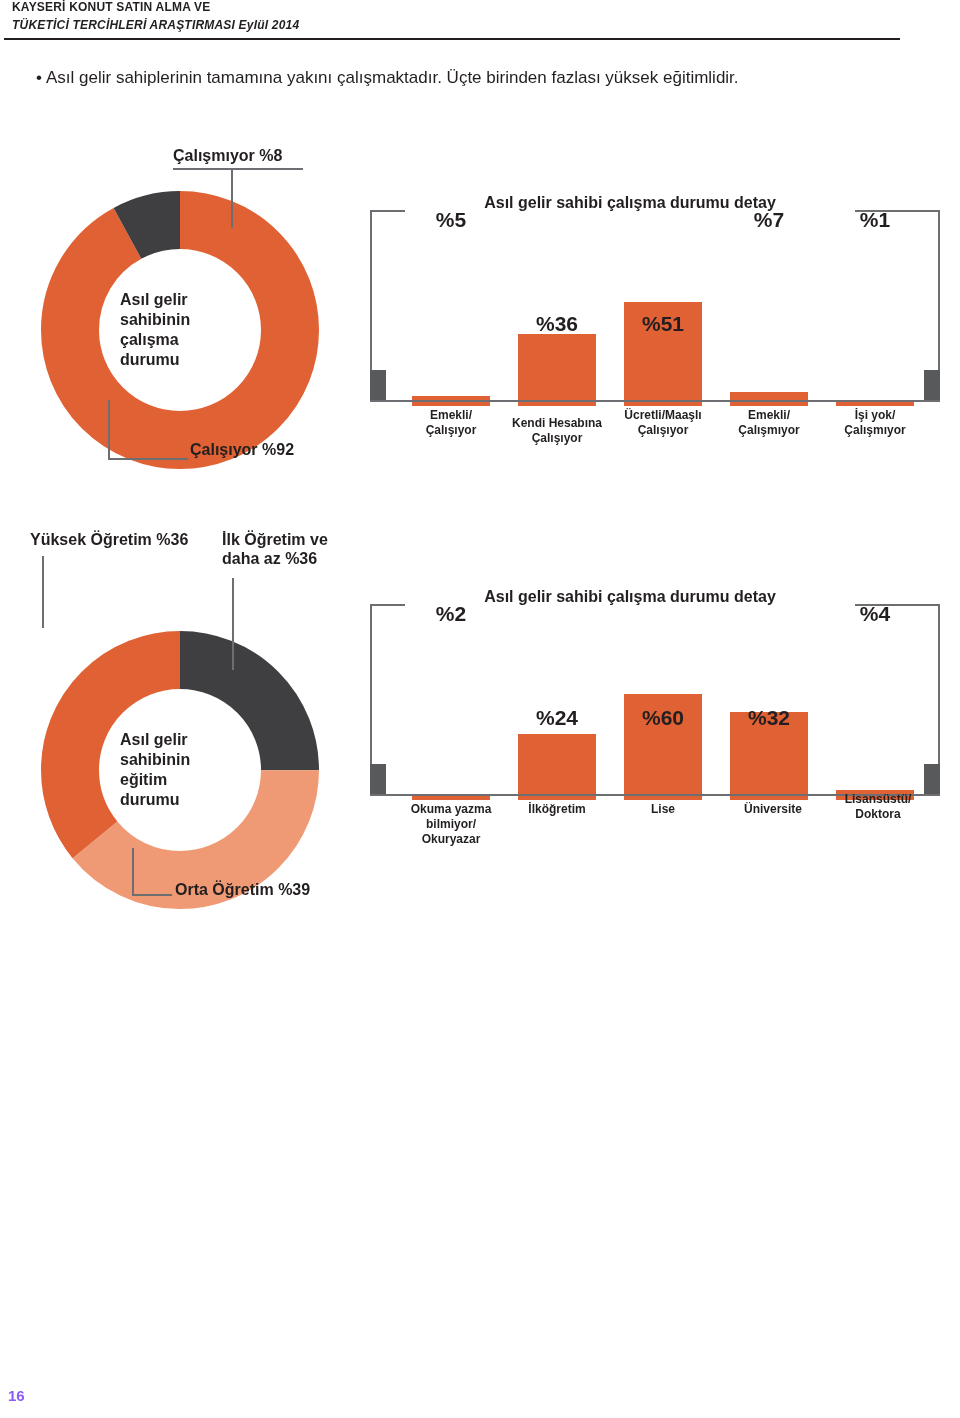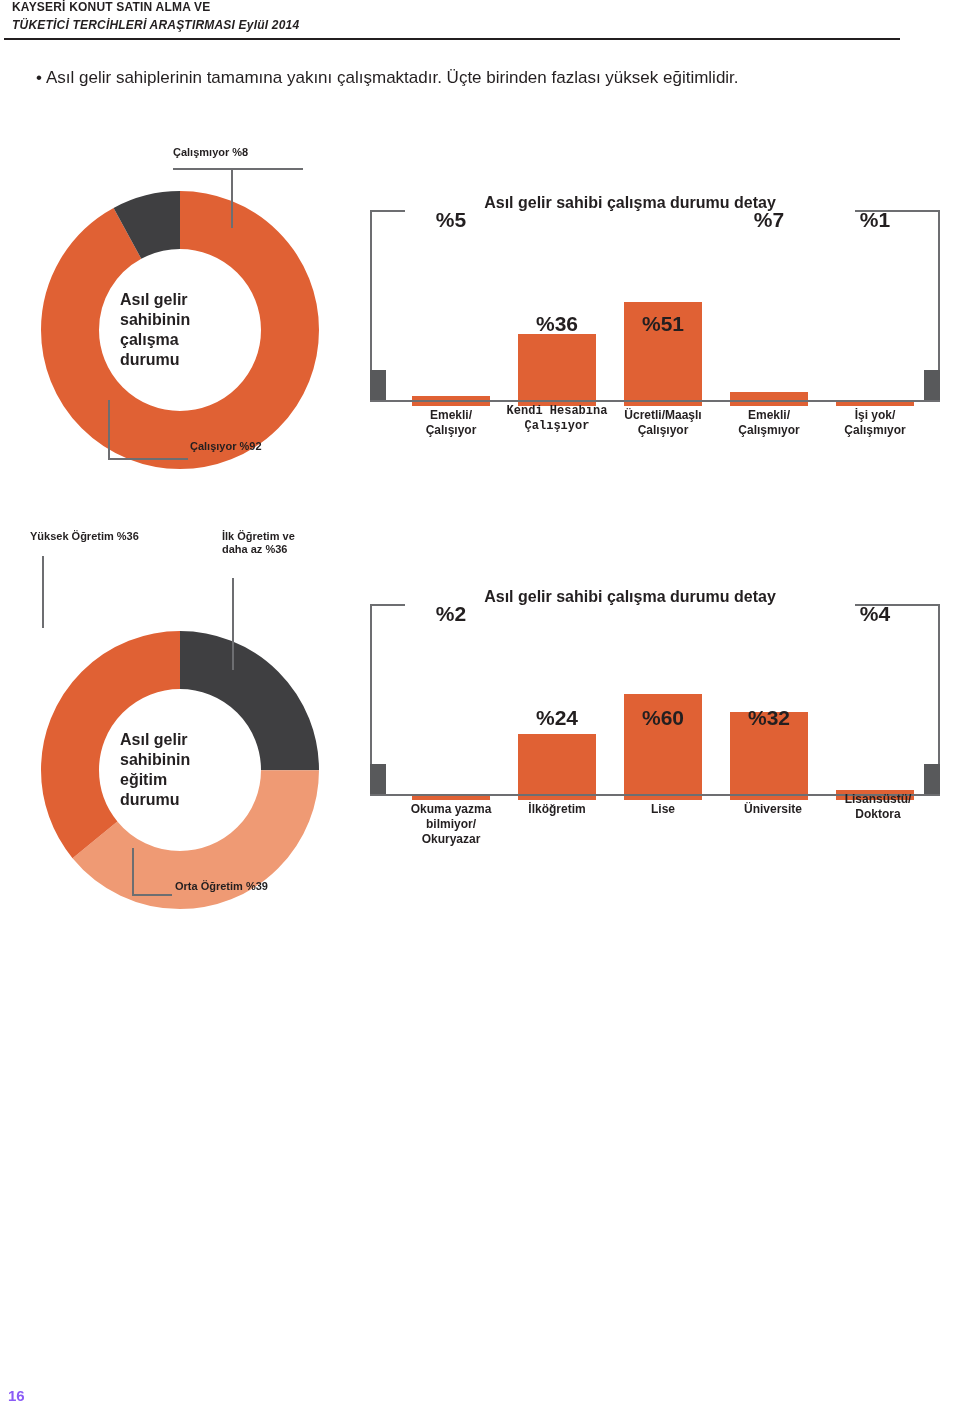--- a/index.html
+++ b/index.html
@@ -68,21 +68,21 @@
     text-align: center;
     font-size: 16px;
     font-weight: bold;
     line-height: 1.25;
     color: #231f20;
   }
 
   
   .callout {
     position: absolute;
-    font-size: 11px;
+    font-size: 16px;
     font-weight: bold;
     color: #231f20;
     white-space: nowrap;
     line-height: 1.2;
   }
   .leader {
     position: absolute;
     background: #6d6e71;
   }
 
@@ -202,21 +202,21 @@
 
     <div class="bar" style="left:466px; width:78px; height:4px;"></div>
     <div class="bar-value" style="left:466px; width:78px; top:-28px;">%1</div>
   </div>
 
   <div class="axis-stub" style="left:0px; top:174px; width:16px; height:30px; background:#58595b;"></div>
   <div class="axis-stub" style="left:554px; top:174px; width:16px; height:30px; background:#58595b;"></div>
   <div class="axis-line" style="left:0; top:204px; width:570px;"></div>
 
   <div class="cat-label" style="left:36px; top:212px; width:90px;">Emekli/<br>Çalışıyor</div>
-  <div class="cat-label" style="left:136px; top:208px; width:102px;font-family:Liberation Mono, monospace;">Kendi Hesabına<br>Çalışıyor</div>
+  <div class="cat-label" style="left:136px; top:220px; width:102px;">Kendi Hesabına<br>Çalışıyor</div>
   <div class="cat-label" style="left:248px; top:212px; width:90px;">Ücretli/Maaşlı<br>Çalışıyor</div>
   <div class="cat-label" style="left:354px; top:212px; width:90px;">Emekli/<br>Çalışmıyor</div>
   <div class="cat-label" style="left:460px; top:212px; width:90px;">İşi yok/<br>Çalışmıyor</div>
 </div>
 
 <div class="donut-wrap" style="left:30px; top:620px; width:300px; height:300px;">
   <svg width="300" height="300" viewBox="0 0 300 300">
 
     <circle cx="150" cy="150" r="110" fill="none" stroke="#3f3f41" stroke-width="58" stroke-dasharray="172.8 518.4" stroke-dashoffset="0" transform="rotate(-90 150 150)"></circle>
 

